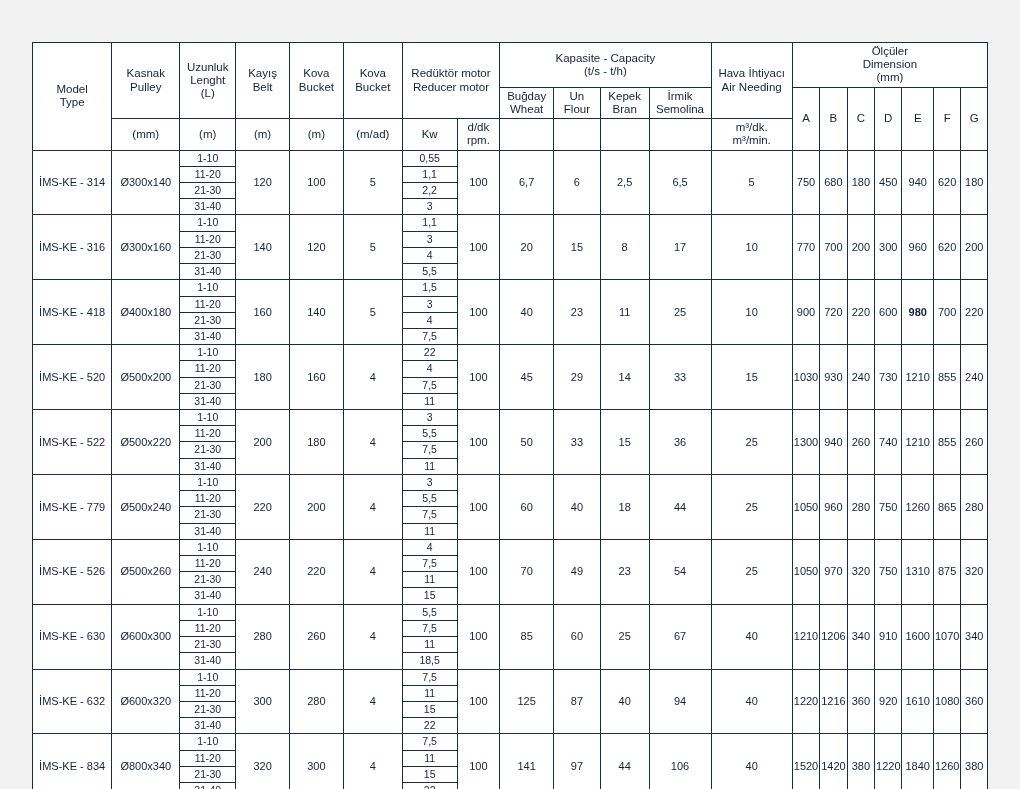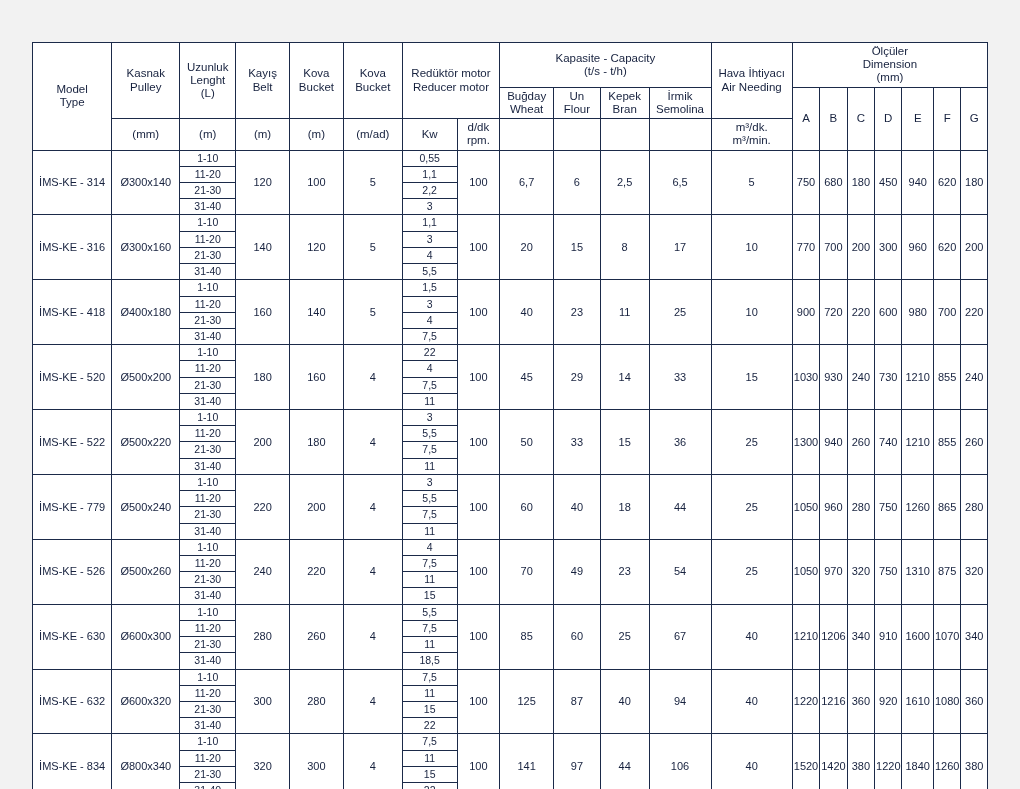--- a/index.html
+++ b/index.html
@@ -281,21 +281,21 @@
             <td style="height: 54px;">100</td>
             <td style="height: 54px;">40</td>
             <td style="height: 54px;">23</td>
             <td style="height: 54px;">11</td>
             <td style="height: 54px;">25</td>
             <td style="height: 54px;">10</td>
             <td style="height: 54px;">900</td>
             <td style="height: 54px;">720</td>
             <td style="height: 54px;">220</td>
             <td style="height: 54px;">600</td>
-            <td style="height: 54px;">980</td>
+            <td style="height: 54px; font-weight: bold;">980</td>
             <td style="height: 54px;">700</td>
             <td style="height: 54px;">220</td>
           </tr>
           <tr>
             <td class="model-cell" style="height: 54px;">İMS-KE - 520</td>
             <td class="pulley-cell" style="height: 54px;">Ø500x200</td>
             <td class="nopad" style="height: 54px;">
               <span class="sublist">
                 <span class="sub">1-10</span>
                 <span class="sub">11-20</span>

